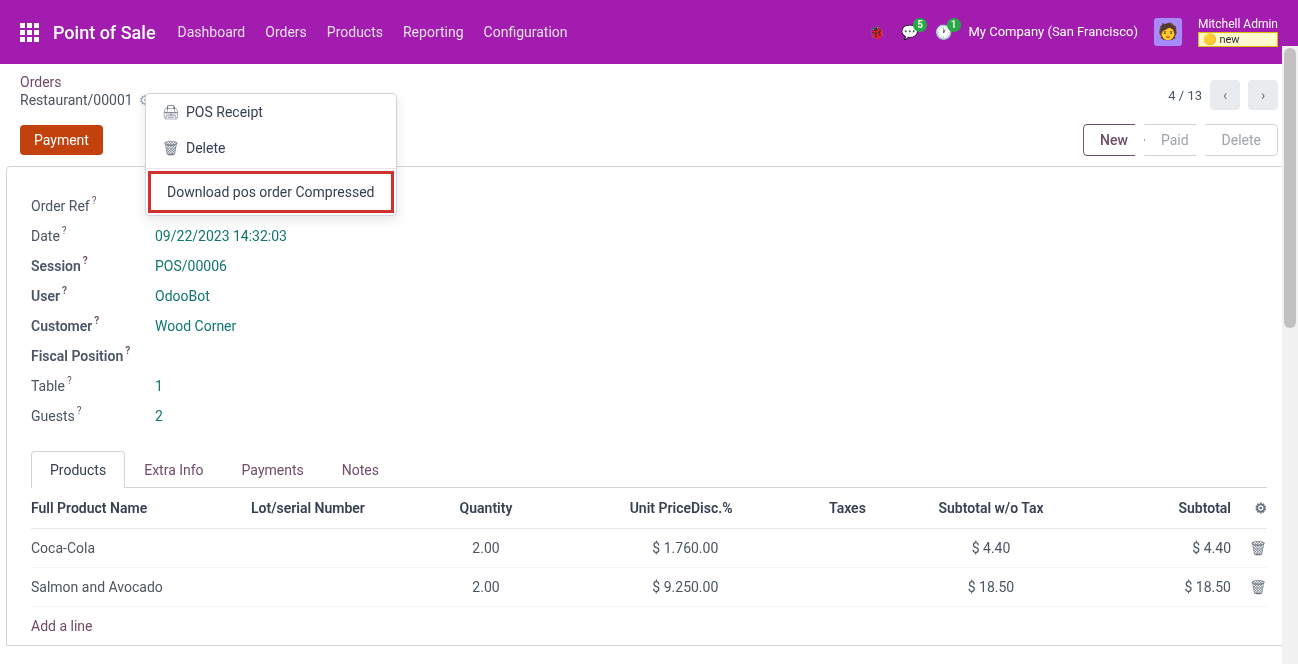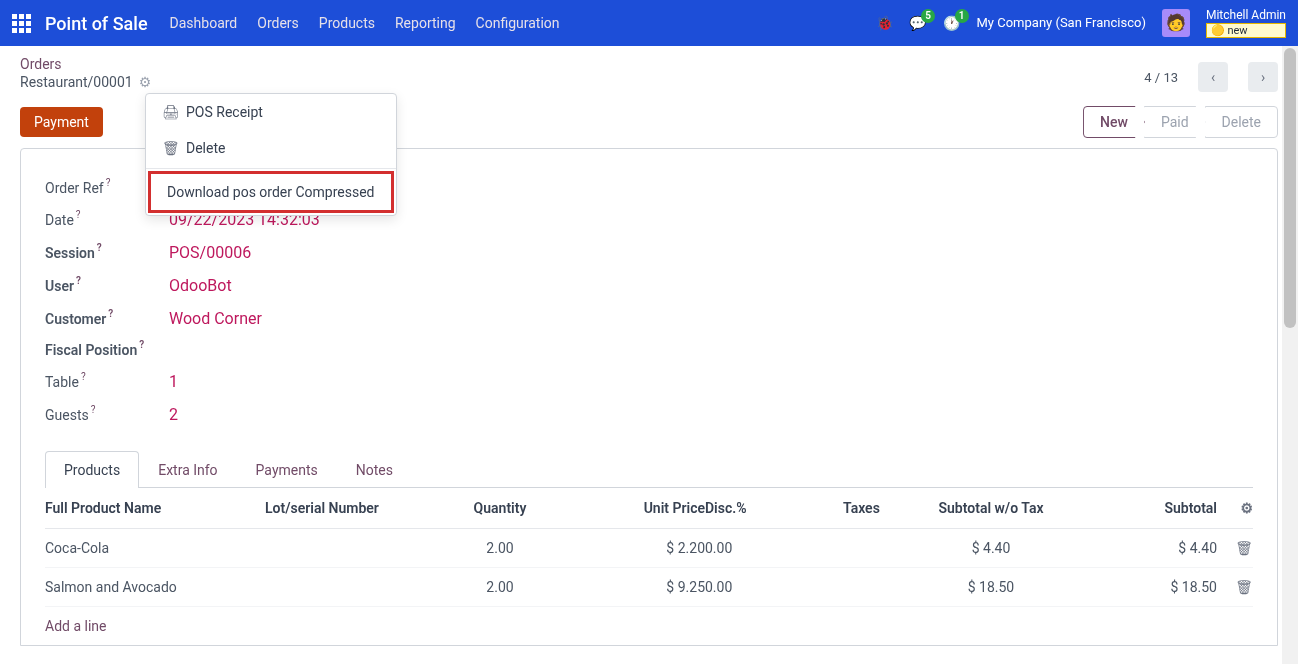--- a/index.html
+++ b/index.html
@@ -1,49 +1,49 @@
 <!DOCTYPE html>
 <html><head>
 <meta charset="utf-8">
 <style>
 *{margin:0;padding:0;box-sizing:border-box;font-family:-apple-system,BlinkMacSystemFont,"Segoe UI",Roboto,sans-serif}
 body{background:#fff;color:#374151;font-size:14px;overflow:hidden}
-.topbar{background:#1d4ed8;color:#fff;height:46px;display:flex;align-items:center;padding:0 12px}
+.topbar{background:#a21caf;color:#fff;height:64px;display:flex;align-items:center;padding:0 20px}
 .apps-icon{display:grid;grid-template-columns:repeat(3,5px);grid-template-rows:repeat(3,5px);gap:2px;margin-right:14px;cursor:pointer}
 .apps-icon span{background:#fff}
 .brand{font-size:18px;font-weight:500;margin-right:22px}
 .topnav{display:flex;gap:20px}
 .topnav a{color:#e6e0e9;font-size:14px;cursor:pointer}
 .topbar-right{margin-left:auto;display:flex;align-items:center;gap:16px}
 .bug-icon{font-size:14px;cursor:pointer;opacity:.9}
 .badge-icon{position:relative;cursor:pointer}
 .badge-num{position:absolute;top:-6px;right:-8px;background:#28a745;color:#fff;font-size:10px;font-weight:600;border-radius:8px;padding:0 4px;min-width:14px;text-align:center;line-height:14px}
 .company{font-size:13px}
 .avatar{width:28px;height:28px;border-radius:3px;background:#a78bfa;display:flex;align-items:center;justify-content:center;font-size:16px}
 .admin-block{display:flex;flex-direction:column;font-size:12px;line-height:1.2}
 .admin-sub{background:#fffbce;color:#1f2937;padding:0 4px;font-size:11px;border:1px solid #e5b800}
 .subheader{display:flex;align-items:flex-start;justify-content:space-between;padding:10px 20px 0}
 .breadcrumb a{color:#714b67;font-size:14px;cursor:pointer}
 .breadcrumb .cur{color:#4b5563;font-size:14px;display:flex;align-items:center;gap:6px;margin-top:2px}
 .gear{color:#9ca3af;cursor:pointer}
-.pager{display:flex;align-items:center;gap:20px;font-size:13px;color:#4b5563;margin-top:6px}
+.pager{display:flex;align-items:center;gap:8px;font-size:13px;color:#4b5563;margin-top:6px}
 .pager-btn{width:30px;height:30px;background:#e9ecef;border:none;border-radius:4px;cursor:pointer;color:#6b7280;display:flex;align-items:center;justify-content:center;font-size:14px}
 .actionbar{display:flex;align-items:center;justify-content:space-between;padding:14px 20px 10px}
 .btn-primary{background:#c2410c;color:#fff;border:none;padding:7px 14px;border-radius:4px;font-size:14px;cursor:pointer}
 .status-flow{display:flex}
 .status-step{padding:7px 16px;background:#fff;border:1px solid #d1d5db;color:#9ca3af;font-size:14px;position:relative;cursor:pointer;margin-left:-1px;clip-path:polygon(0 0,calc(100% - 10px) 0,100% 50%,calc(100% - 10px) 100%,0 100%,10px 50%)}
 .status-step:first-child{clip-path:polygon(0 0,calc(100% - 10px) 0,100% 50%,calc(100% - 10px) 100%,0 100%);border-radius:4px 0 0 4px}
 .status-step:last-child{clip-path:polygon(0 0,100% 0,100% 100%,0 100%,10px 50%);border-radius:0 4px 4px 0}
 .status-step.active{border-color:#714b67;color:#714b67;font-weight:500;z-index:2}
-.form-sheet{margin:0 20px;border:1px solid #d1d5db;border-radius:4px 4px 0 0;padding:24px 0 0;position:relative}
+.form-sheet{margin:0 6px;border:1px solid #d1d5db;border-radius:4px 4px 0 0;padding:24px 0 0;position:relative}
 .field-row{display:flex;align-items:center;padding:7px 0;margin:0 24px}
 .field-label{width:124px;color:#4b5563;font-size:14px;display:flex;align-items:flex-start;gap:2px}
 .field-label.bold{font-weight:600}
 .q{color:#714b67;font-size:10px;cursor:help;margin-top:-3px}
-.field-val{color:#be185d;font-size:16px}
+.field-val{color:#0f766e;font-size:14px}
 .tabs{display:flex;border-bottom:1px solid #d1d5db;margin:20px 24px 0;gap:0}
 .tab{padding:10px 18px;color:#714b67;cursor:pointer;font-size:14px;border:1px solid transparent;border-bottom:none;margin-bottom:-1px}
 .tab.active{border-color:#d1d5db;background:#fff;color:#374151;border-radius:4px 4px 0 0}
 .table{margin:0 24px}
 .thead{display:flex;padding:12px 0;border-bottom:1px solid #e5e7eb;font-weight:600;font-size:14px;color:#374151}
 .trow{display:flex;padding:11px 0;border-bottom:1px solid #f3f4f6;font-size:14px;color:#4b5563;align-items:center}
 .c-name{flex:0 0 220px}
 .c-lot{flex:0 0 170px}
 .c-qty{flex:0 0 130px;text-align:center}
 .c-price{flex:0 0 140px;text-align:right}
@@ -213,21 +213,21 @@
       <div class="c-disc">Disc.%</div>
       <div class="c-tax">Taxes</div>
       <div class="c-subwo">Subtotal w/o Tax</div>
       <div class="c-sub">Subtotal</div>
       <div class="c-opt">⚙</div>
     </div>
     <div class="trow">
       <div class="c-name">Coca-Cola</div>
       <div class="c-lot"></div>
       <div class="c-qty">2.00</div>
-      <div class="c-price">$ 2.20</div>
+      <div class="c-price">$ 1.76</div>
       <div class="c-disc">0.00</div>
       <div class="c-tax"></div>
       <div class="c-subwo">$ 4.40</div>
       <div class="c-sub">$ 4.40</div>
       <div class="c-act">🗑</div>
     </div>
     <div class="trow">
       <div class="c-name">Salmon and Avocado</div>
       <div class="c-lot"></div>
       <div class="c-qty">2.00</div>

